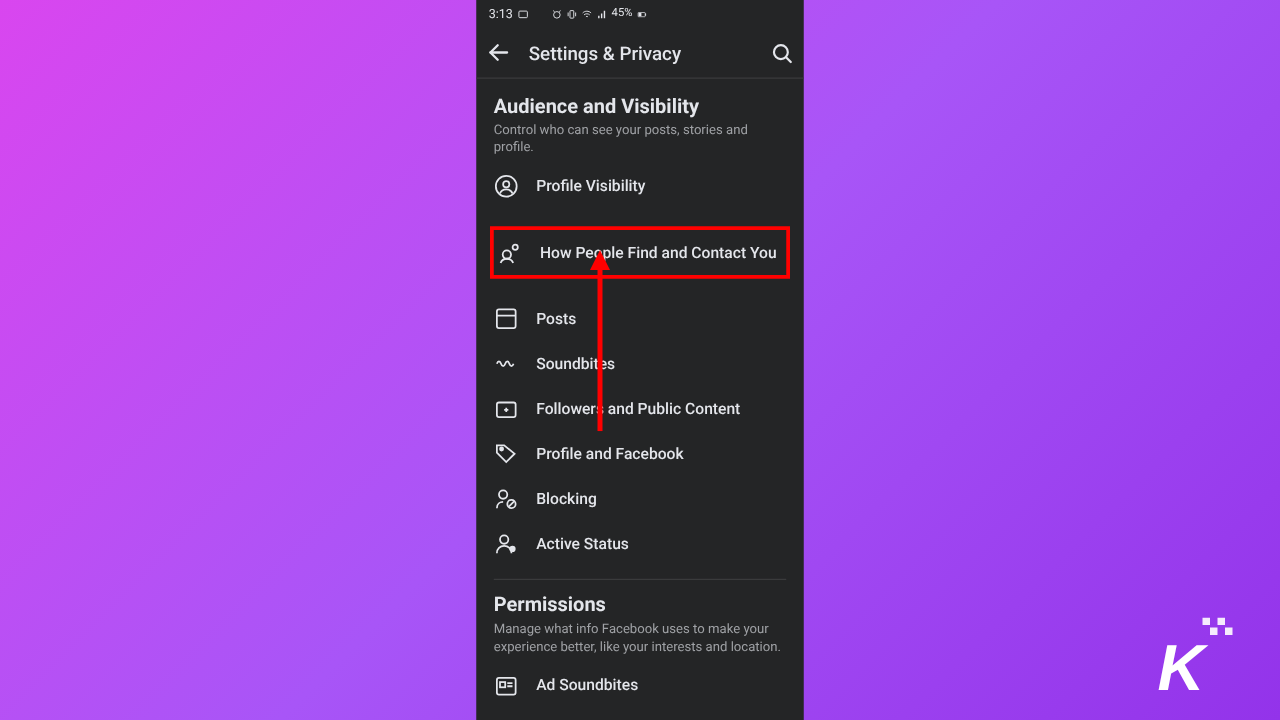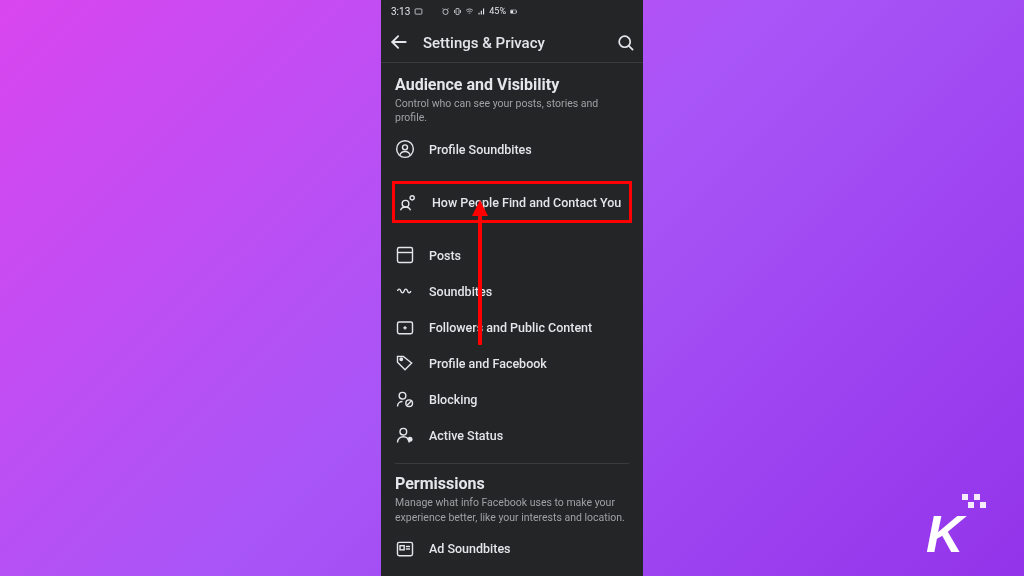--- a/index.html
+++ b/index.html
@@ -164,21 +164,21 @@
     <div class="section-desc">Control who can see your posts, stories and profile.</div>
 
     <div class="item">
       <span class="item-icon">
         <svg width="20" height="20" viewBox="0 0 24 24" fill="none" stroke="#e4e6eb" stroke-width="1.7">
             <circle cx="12" cy="12" r="10"></circle>
             <circle cx="12" cy="10" r="3"></circle>
             <path d="M6 19c1-3 4-4 6-4s5 1 6 4"></path>
           </svg>
       </span>
-      <span class="item-label">Profile Soundbites</span>
+      <span class="item-label">Profile Visibility</span>
     </div>
 
     <div class="highlight-box">
       <div class="item">
         <span class="item-icon">
           <svg width="20" height="20" viewBox="0 0 24 24" fill="none" stroke="#e4e6eb" stroke-width="1.7">
               <circle cx="17" cy="7" r="2.5"></circle>
               <circle cx="9" cy="14" r="4"></circle>
               <path d="M3 22c1-3 3-4 6-4s5 1 6 4"></path>
             </svg>

